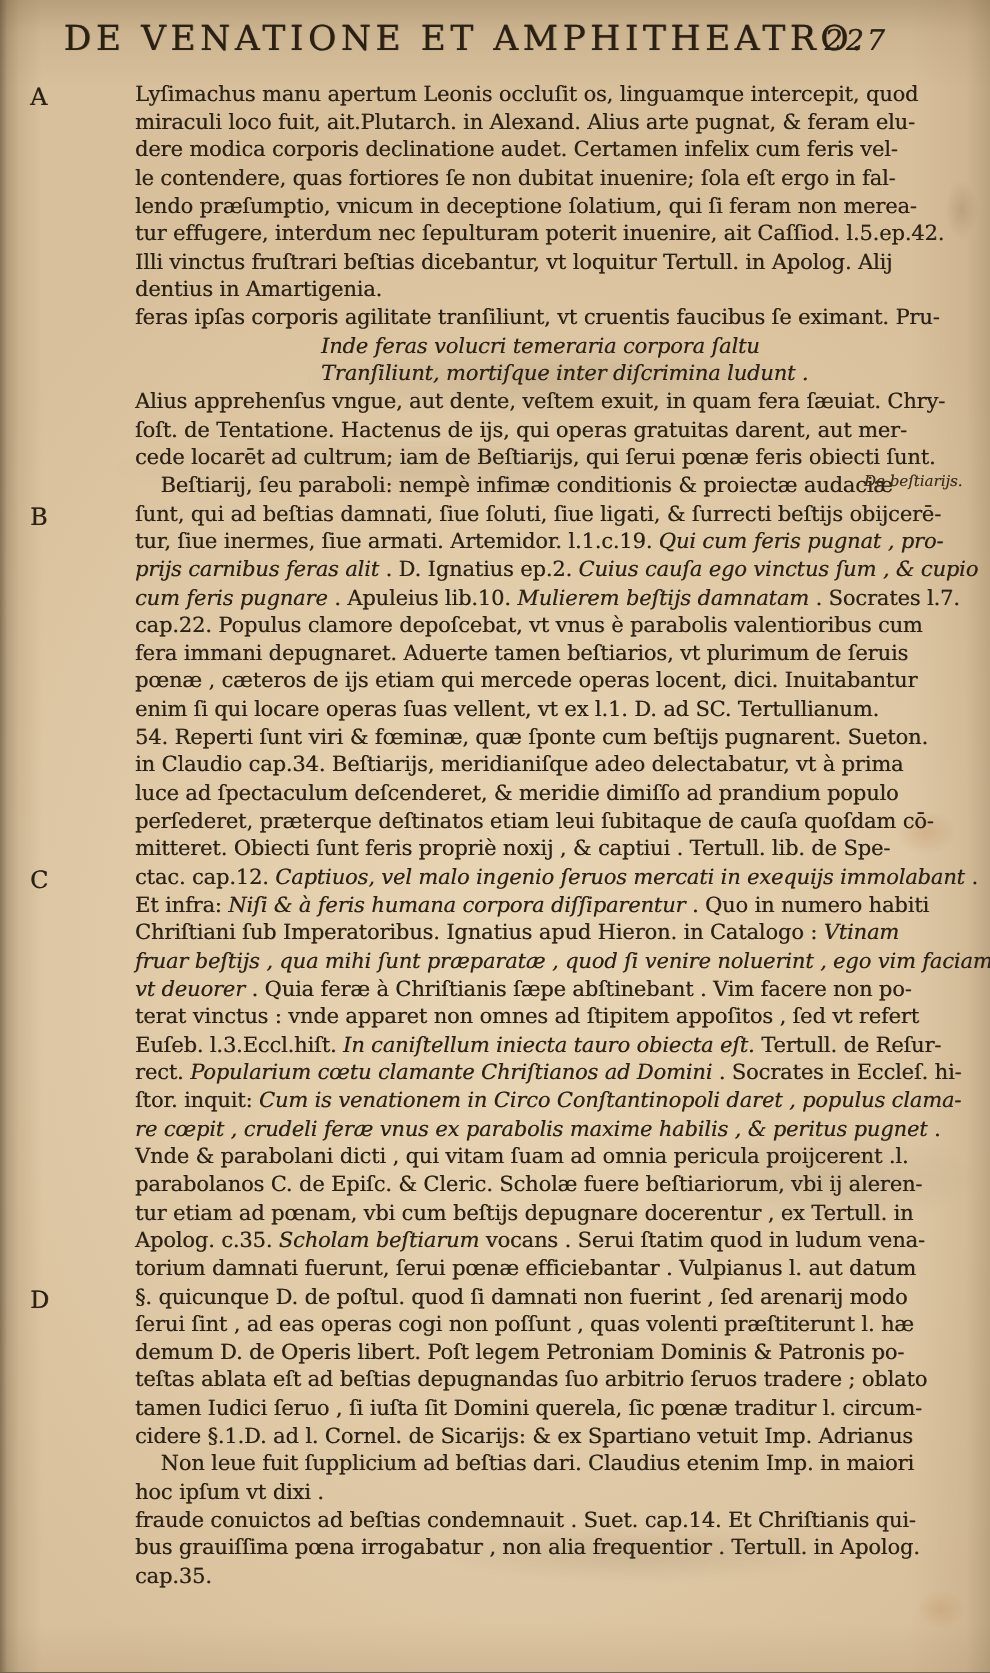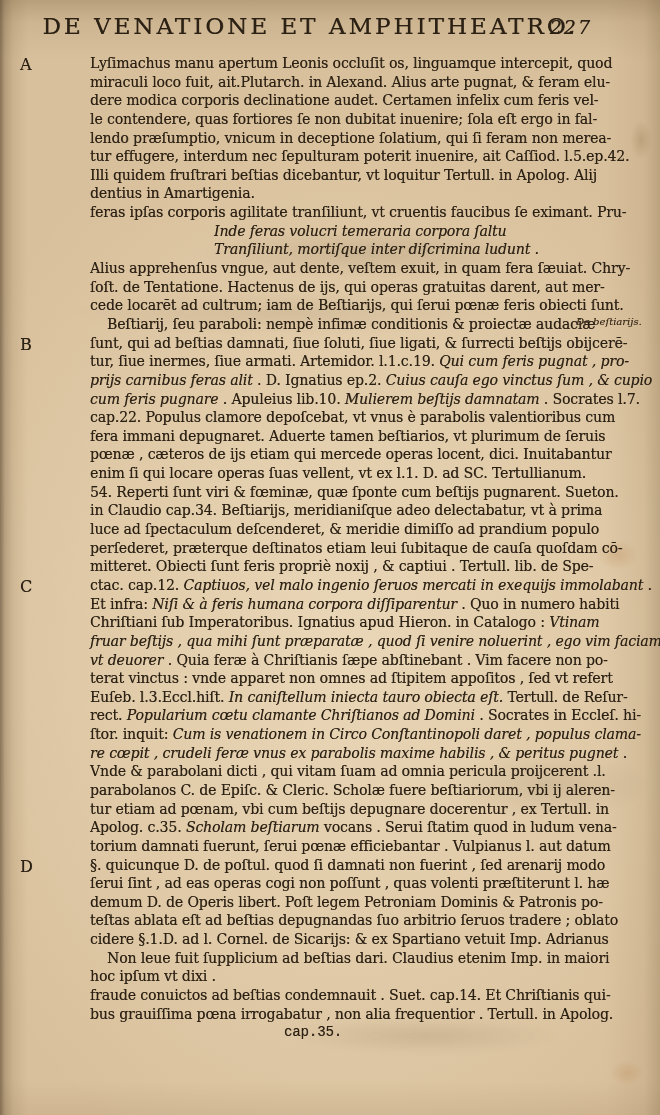--- a/index.html
+++ b/index.html
@@ -48,21 +48,21 @@
   .line{
     white-space:nowrap;
     height:18.65px;line-height:18.65px;
     font-size:14px;
     letter-spacing:-0.1px;
     text-shadow:.3px .3px .35px rgba(43,30,12,.55);
     margin-left:48px;
   }
   .line.verse{padding-left:124px;font-style:italic;}
   .line.indent{padding-left:17px;}
-  .line.right{text-align:center;padding-right:86px;font-family:Liberation Mono, monospace;}
+  .line.right{text-align:left;padding-right:86px;}
   .it{font-style:italic;}
   
   .margin-note{
     position:absolute;left:576px;top:316px;
     font-size:10px;font-style:italic;
     color:#3a2c1a;white-space:nowrap;
     text-shadow:.2px .2px .3px rgba(43,30,12,.5);
   }
   
   .bleed{position:absolute;filter:blur(2.5px);pointer-events:none;}
@@ -98,21 +98,21 @@
 
   <main class="body" id="text-body">
       <div class="section">
         <span class="marker">A</span>
         <div class="line"><span>Lyſimachus manu apertum Leonis occluſit os, linguamque intercepit, quod</span></div>
         <div class="line"><span>miraculi loco fuit, ait.Plutarch. in Alexand. Alius arte pugnat, &amp; feram elu-</span></div>
         <div class="line"><span>dere modica corporis declinatione audet.  Certamen  infelix cum feris vel-</span></div>
         <div class="line"><span>le contendere,  quas fortiores ſe non dubitat inuenire;  ſola eſt  ergo in fal-</span></div>
         <div class="line"><span>lendo præſumptio, vnicum in deceptione ſolatium, qui ſi feram non merea-</span></div>
         <div class="line"><span>tur effugere, interdum nec ſepulturam poterit inuenire, ait Caſſiod. l.5.ep.42.</span></div>
-        <div class="line"><span>Illi quidem fruſtrari beſtias dicebantur, vt loquitur Tertull. in Apolog. Alij</span></div>
+        <div class="line"><span>Illi vinctus fruſtrari beſtias dicebantur, vt loquitur Tertull. in Apolog. Alij</span></div>
         <div class="line"><span>dentius in Amartigenia.</span></div>
         <div class="line"><span>feras ipſas corporis agilitate tranſiliunt, vt cruentis faucibus ſe eximant. Pru-</span></div>
         <div class="line verse"><span class="it">Inde feras volucri temeraria corpora ſaltu</span></div>
         <div class="line verse"><span class="it">Tranſiliunt, mortiſque inter diſcrimina ludunt .</span></div>
         <div class="line"><span>Alius apprehenſus vngue, aut dente, veſtem exuit, in quam fera ſæuiat. Chry-</span></div>
         <div class="line"><span>ſoſt. de Tentatione.  Hactenus de ijs, qui operas gratuitas darent,  aut mer-</span></div>
         <div class="line"><span>cede locarēt ad cultrum; iam de Beſtiarijs, qui ſerui pœnæ feris obiecti ſunt.</span></div>
         <div class="line indent"><span>Beſtiarij, ſeu paraboli:  nempè infimæ conditionis &amp; proiectæ audaciæ</span></div>
       </div>
       <div class="section">
@@ -148,20 +148,21 @@
         <div class="line"><span>tur etiam ad pœnam, vbi cum beſtijs depugnare docerentur , ex Tertull. in</span></div>
         <div class="line"><span>Apolog. c.35. </span><span class="it">Scholam beſtiarum</span><span>  vocans .  Serui ſtatim quod in ludum vena-</span></div>
         <div class="line"><span>torium damnati fuerunt, ſerui pœnæ efficiebantar . Vulpianus l. aut datum</span></div>
       </div>
       <div class="section">
         <span class="marker">D</span>
         <div class="line"><span>§. quicunque D. de poſtul. quod  ſi damnati non fuerint ,  ſed  arenarij  modo</span></div>
         <div class="line"><span>ſerui ſint , ad eas operas cogi non  poſſunt ,  quas  volenti  præſtiterunt l. hæ</span></div>
         <div class="line"><span>demum D. de Operis libert. Poſt legem  Petroniam  Dominis &amp; Patronis po-</span></div>
         <div class="line"><span>teſtas ablata eſt ad beſtias depugnandas ſuo arbitrio ſeruos  tradere ;  oblato</span></div>
+        <div class="line"><span>tamen Iudici ſeruo , ſi iuſta ſit  Domini querela, ſic pœnæ traditur l. circum-</span></div>
         <div class="line"><span>cidere §.1.D. ad l. Cornel. de Sicarijs: &amp; ex Spartiano vetuit Imp. Adrianus</span></div>
         <div class="line indent"><span>Non leue fuit ſupplicium ad beſtias dari.  Claudius etenim Imp. in  maiori</span></div>
         <div class="line"><span>hoc ipſum vt dixi .</span></div>
         <div class="line"><span>fraude conuictos ad beſtias condemnauit .  Suet. cap.14. Et Chriſtianis qui-</span></div>
         <div class="line"><span>bus grauiſſima pœna irrogabatur , non alia frequentior . Tertull. in Apolog.</span></div>
         <div class="line right"><span>cap.35.</span></div>
       </div>
     </main>
 
   <aside class="margin-note">De beſtiarijs.</aside>

